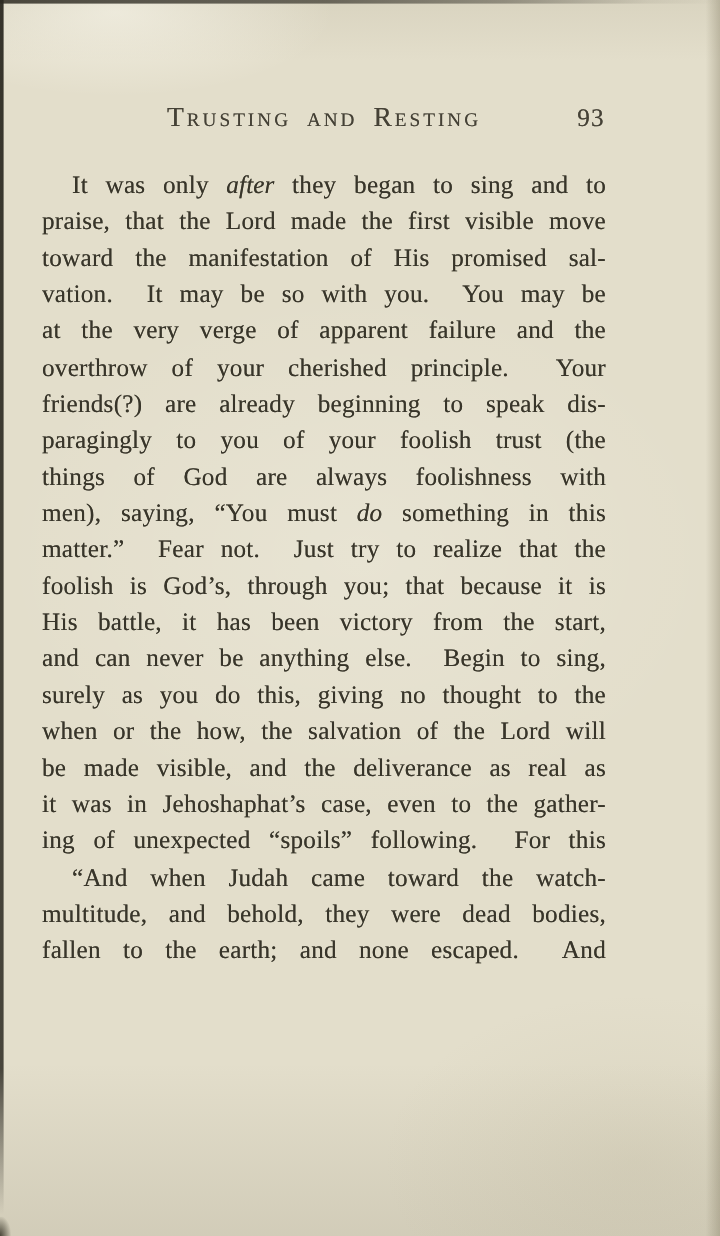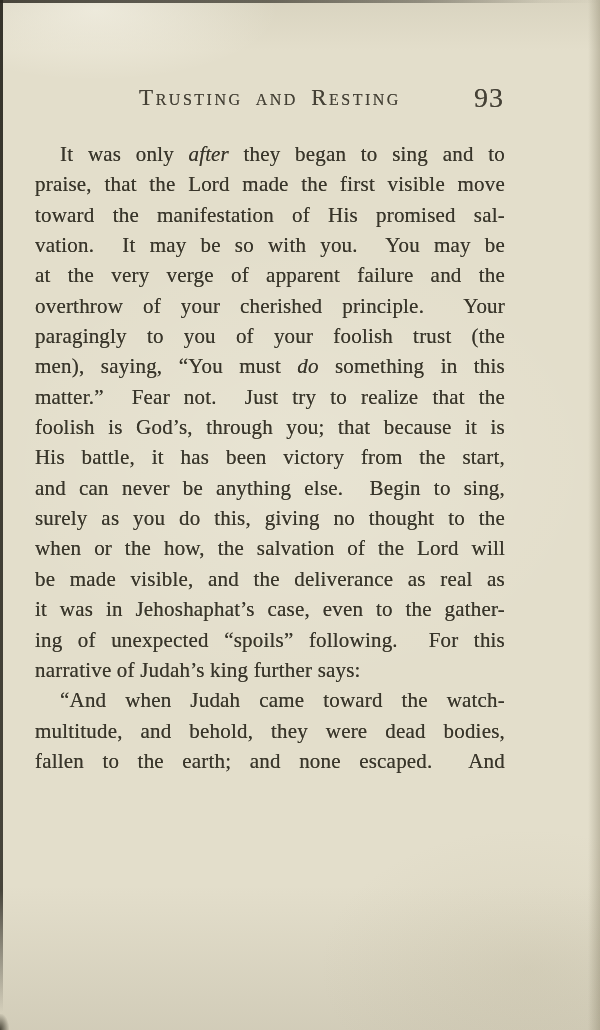--- a/index.html
+++ b/index.html
@@ -38,21 +38,21 @@
   }
   .running-head .title{
     display:block;text-align:center;
     font-variant:small-caps;
     font-size:23px;line-height:28px;
     letter-spacing:2.5px;word-spacing:5px;
     text-shadow:0 0 0.4px rgba(69,65,54,0.7);
   }
   .running-head .folio{
     position:absolute;right:1px;top:0;
-    font-size:28px;line-height:28px;
+    font-size:21px;line-height:28px;
     letter-spacing:1px;
     text-shadow:0 0 0.4px rgba(69,65,54,0.7);
   }
   .body-text{
     position:absolute;left:35px;top:139px;width:470px;
     color:#38352a;
     font-size:21px;
     letter-spacing:0.2px;
     text-shadow:0 0 0.45px rgba(56,53,42,0.75);
   }
@@ -81,29 +81,30 @@
     <span class="folio">93</span>
   </div>
 
   <div class="body-text">
       <div class="line indent">It was only <i>after</i> they began to sing and to</div>
       <div class="line">praise, that the Lord made the first visible move</div>
       <div class="line">toward the manifestation of His promised sal-</div>
       <div class="line">vation.&nbsp; It may be so with you.&nbsp; You may be</div>
       <div class="line">at the very verge of apparent failure and the</div>
       <div class="line">overthrow of your cherished principle.&nbsp; Your</div>
+      <div class="line">friends(?) are already beginning to speak dis-</div>
       <div class="line">paragingly to you of your foolish trust (the</div>
+      <div class="line">things of God are always foolishness with</div>
       <div class="line">men), saying, “You must <i>do</i> something in this</div>
       <div class="line">matter.”&nbsp; Fear not.&nbsp; Just try to realize that the</div>
       <div class="line">foolish is God’s, through you; that because it is</div>
       <div class="line">His battle, it has been victory from the start,</div>
       <div class="line">and can never be anything else.&nbsp; Begin to sing,</div>
       <div class="line">surely as you do this, giving no thought to the</div>
       <div class="line">when or the how, the salvation of the Lord will</div>
       <div class="line">be made visible, and the deliverance as real as</div>
       <div class="line">it was in Jehoshaphat’s case, even to the gather-</div>
       <div class="line">ing of unexpected “spoils” following.&nbsp; For this</div>
-      <div class="line no-justify">narrative of Judah’s king further says:</div>
       <div class="line indent">“And when Judah came toward the watch-</div>
       <div class="line">multitude, and behold, they were dead bodies,</div>
       <div class="line">fallen to the earth; and none escaped.&nbsp; And</div>
     </div>
 </div>
 
 </body></html>

